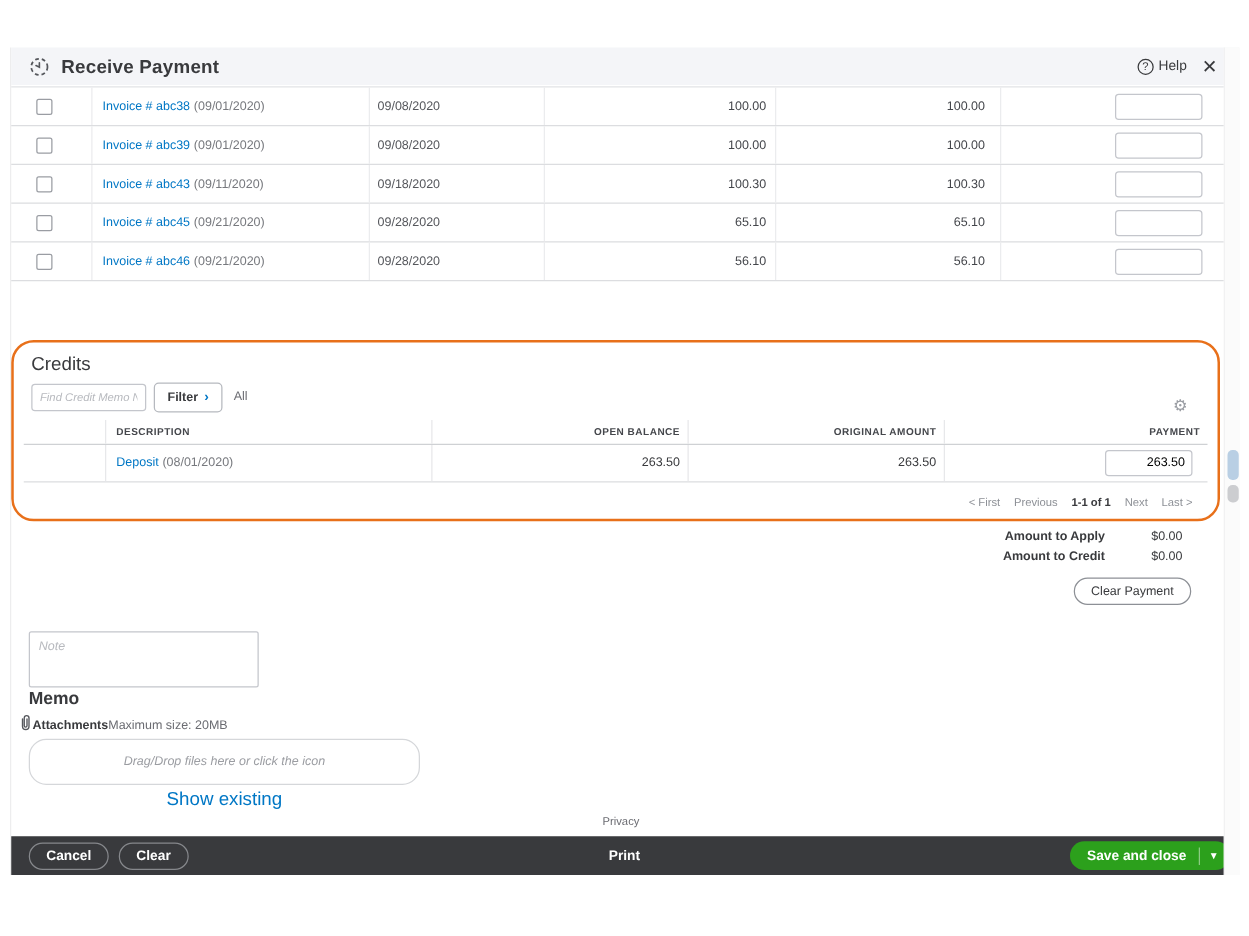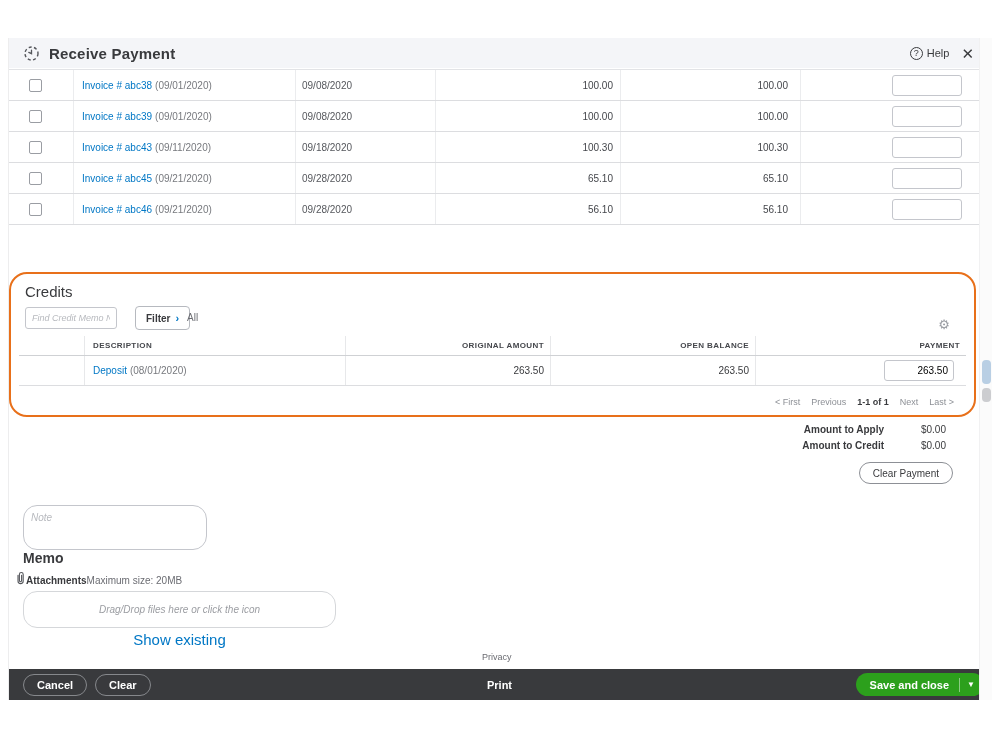--- a/index.html
+++ b/index.html
@@ -37,21 +37,21 @@
   .pager .pg-range { color:#393a3d; font-weight:bold; }
   .pager span { cursor:default; }
   .pager .pg-btn { cursor:pointer; }
   .pager1 { top:235px; }
 
   
   .credits { position:absolute; left:0; top:234px; width:967px; height:145px; border:2px solid #e8701a; border-radius:18px; background:#fff; }
   .credits-title { position:absolute; left:14px; top:9px; font-size:15px; color:#393a3d; }
   .credit-search { position:absolute; left:14px; top:33px; width:92px; height:22px; border:1px solid #c4c6cc; border-radius:3px; font-size:9px; padding:0 6px; font-family:"Liberation Sans",sans-serif; }
   input::placeholder, textarea::placeholder { font-style:italic; color:#b7b9be; }
-  .filter-btn { position:absolute; left:124px; top:32px; height:24px; background:#fff; border:1px solid #b6b9bf; border-radius:4px; font-size:10px; font-weight:bold; color:#393a3d; padding:0 10px; display:flex; align-items:center; gap:5px; cursor:pointer; font-family:"Liberation Sans",sans-serif; }
+  .filter-btn { position:absolute; left:112px; top:32px; height:24px; background:#fff; border:1px solid #b6b9bf; border-radius:4px; font-size:10px; font-weight:bold; color:#393a3d; padding:0 10px; display:flex; align-items:center; gap:5px; cursor:pointer; font-family:"Liberation Sans",sans-serif; }
   .filter-chev { color:#0077c5; font-weight:bold; font-size:11px; }
   .all-label { position:absolute; left:176px; top:38px; font-size:10px; color:#6b6c72; }
   .gear { position:absolute; right:24px; top:44px; font-size:13px; color:#9a9da3; cursor:pointer; line-height:1; }
 
   .cr-table { position:absolute; left:8px; right:8px; top:62px; }
   .cr-grid { display:grid; grid-template-columns:66px 261px 205px 205px 1fr; }
   .cr-head { height:20px; border-bottom:1px solid #cfd1d4; align-items:end; }
   .cr-head > div { font-size:8px; font-weight:bold; color:#45474c; letter-spacing:.4px; padding-bottom:5px; }
   .cr-row { height:30px; border-bottom:1px solid #dcdde0; align-items:center; font-size:10px; }
   .cr-row > div, .cr-head > div { display:flex; height:100%; align-items:center; }
@@ -64,21 +64,21 @@
 
   
   .summary { position:absolute; right:44px; top:386px; display:flex; flex-direction:column; gap:5px; }
   .sum-row { display:flex; justify-content:flex-end; font-size:10px; }
   .sum-label { font-weight:bold; color:#393a3d; }
   .sum-val { width:62px; text-align:right; color:#393a3d; }
   .clear-pay-btn { position:absolute; right:37px; top:424px; height:22px; padding:0 13px; background:#fff; border:1px solid #8d9096; border-radius:12px; font-size:10px; color:#393a3d; cursor:pointer; font-family:"Liberation Sans",sans-serif; }
 
   
   .memo-label { position:absolute; left:14px; top:480px; font-size:14px; font-weight:bold; color:#393a3d;margin-top:32px; }
-  .memo-box { position:absolute; left:14px; top:467px; width:184px; height:45px; border:1px solid #c4c6cc; border-radius:14px; font-size:10px; padding:6px 7px; resize:none; font-family:"Liberation Sans",sans-serif; }
+  .memo-box { position:absolute; left:14px; top:467px; width:184px; height:45px; border:1px solid #c4c6cc; border-radius:2px; font-size:10px; padding:6px 7px; resize:none; font-family:"Liberation Sans",sans-serif; }
 
   
   .attach-head { position:absolute; left:6px; top:533px; display:flex; align-items:flex-end; }
   .attach-label { font-size:10px; font-weight:bold; color:#393a3d; }
   .attach-max { font-size:10px; color:#6b6c72; margin-left:0; }
   .dropzone { position:absolute; left:14px; top:553px; width:313px; height:37px; border:1px solid #d5d7da; border-radius:14px; display:flex; align-items:center; justify-content:center; font-size:10px; font-style:italic; color:#9b9da2; cursor:pointer; }
   .show-existing { position:absolute; left:14px; top:593px; width:313px; text-align:center; font-size:15px; color:#0077c5; cursor:pointer; }
 
   .privacy { position:absolute; left:473px; top:614px; font-size:9px; color:#6b6c72; cursor:pointer; }
 
@@ -214,22 +214,22 @@
         <span>Filter</span>
         <span class="filter-chev">›</span>
       </button>
       <span class="all-label">All</span>
       <span class="gear">⚙</span>
 
       <div class="cr-table">
         <div class="cr-grid cr-head">
           <div class="crc-line"></div>
           <div class="crc-desc crc-line">DESCRIPTION</div>
+          <div class="crc-amt crc-line">OPEN BALANCE</div>
           <div class="crc-amt crc-line">ORIGINAL AMOUNT</div>
-          <div class="crc-amt crc-line">OPEN BALANCE</div>
           <div class="crc-amt">PAYMENT</div>
         </div>
         <div class="cr-grid cr-row">
           <div class="crc-line"></div>
           <div class="crc-desc crc-line">
               <span class="lnk">Deposit</span>
               <span class="date-sub">(08/01/2020)</span>
             </div>
           <div class="crc-amt crc-line">263.50</div>
           <div class="crc-amt crc-line">263.50</div>

